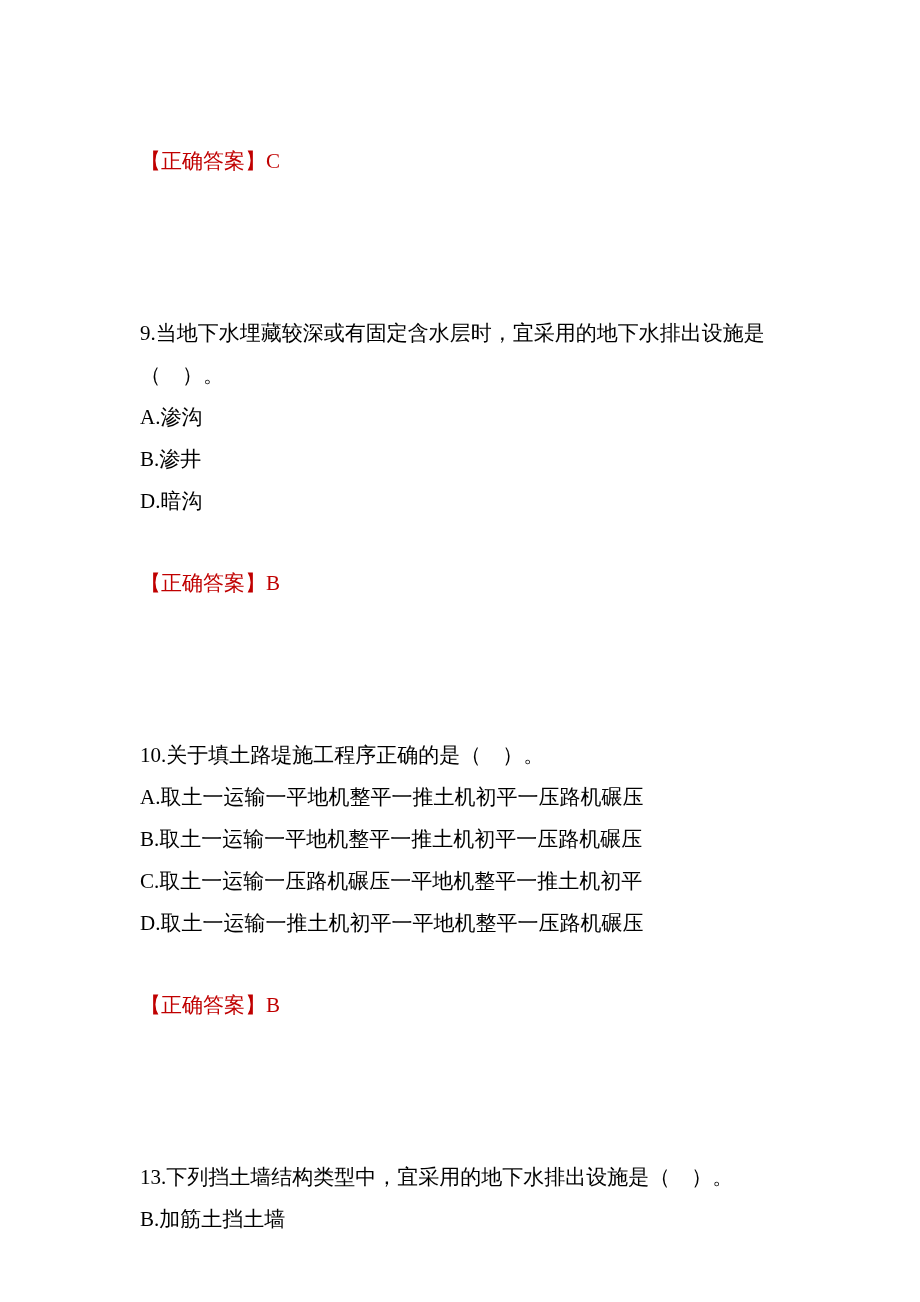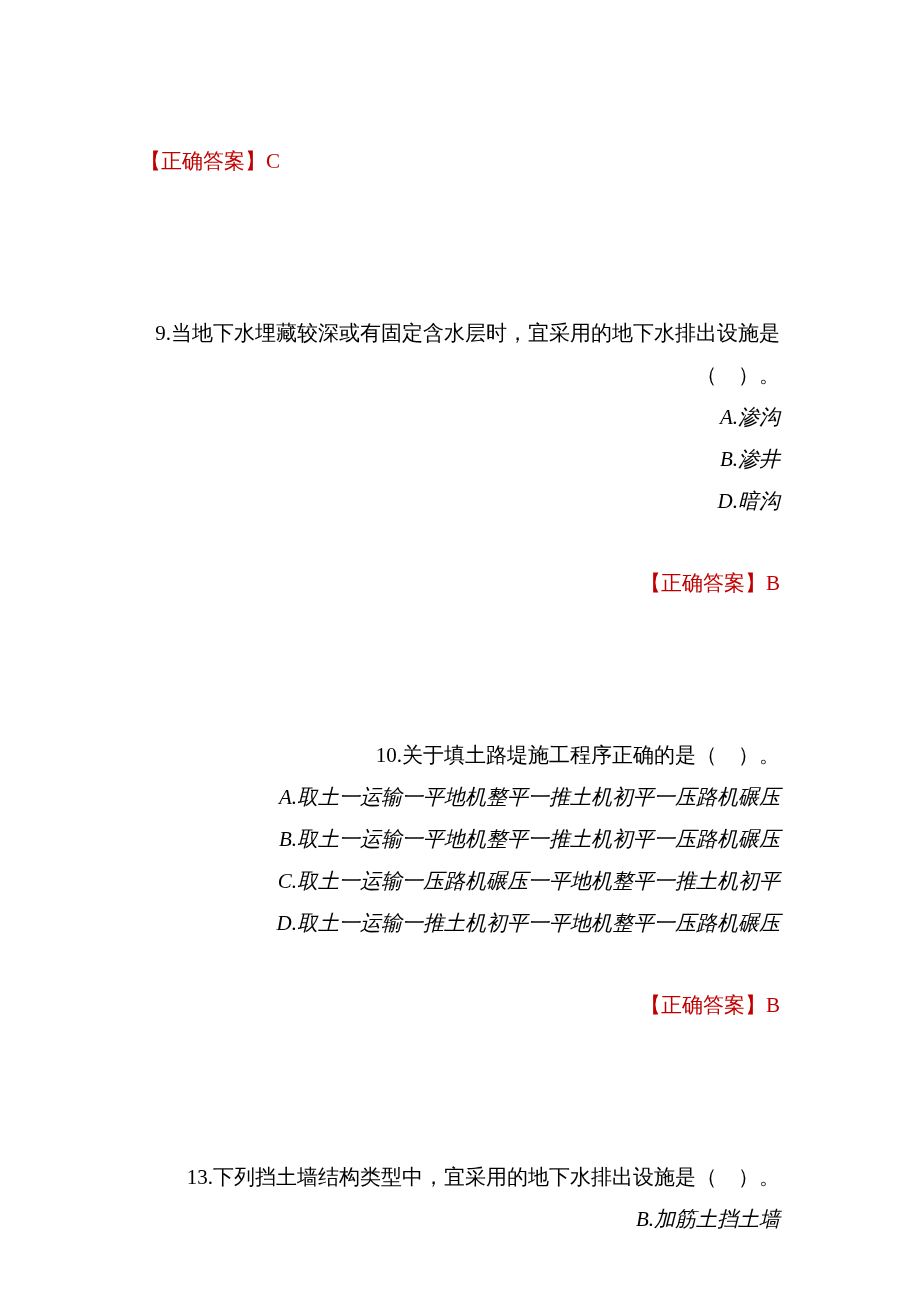--- a/index.html
+++ b/index.html
@@ -19,28 +19,26 @@
     margin-bottom: 130px;
   }
   .answer-label-bracket {
     color: #c00000;
   }
   .answer-value {
     color: #c00000;
   }
   .question-block {
     margin-bottom: 40px;
-    text-align: right;
   }
   .stem {
     margin-bottom: 0;
   }
   .option {
-    margin: 0 0 0 16px;
-    font-style: italic;
+    margin: 0 0 0 0;
   }
   .q-answer {
     margin-top: 40px;
     margin-bottom: 130px;
   }
   .q-answer-last {
     margin-top: 40px;
     margin-bottom: 130px;
   }
 </style>

